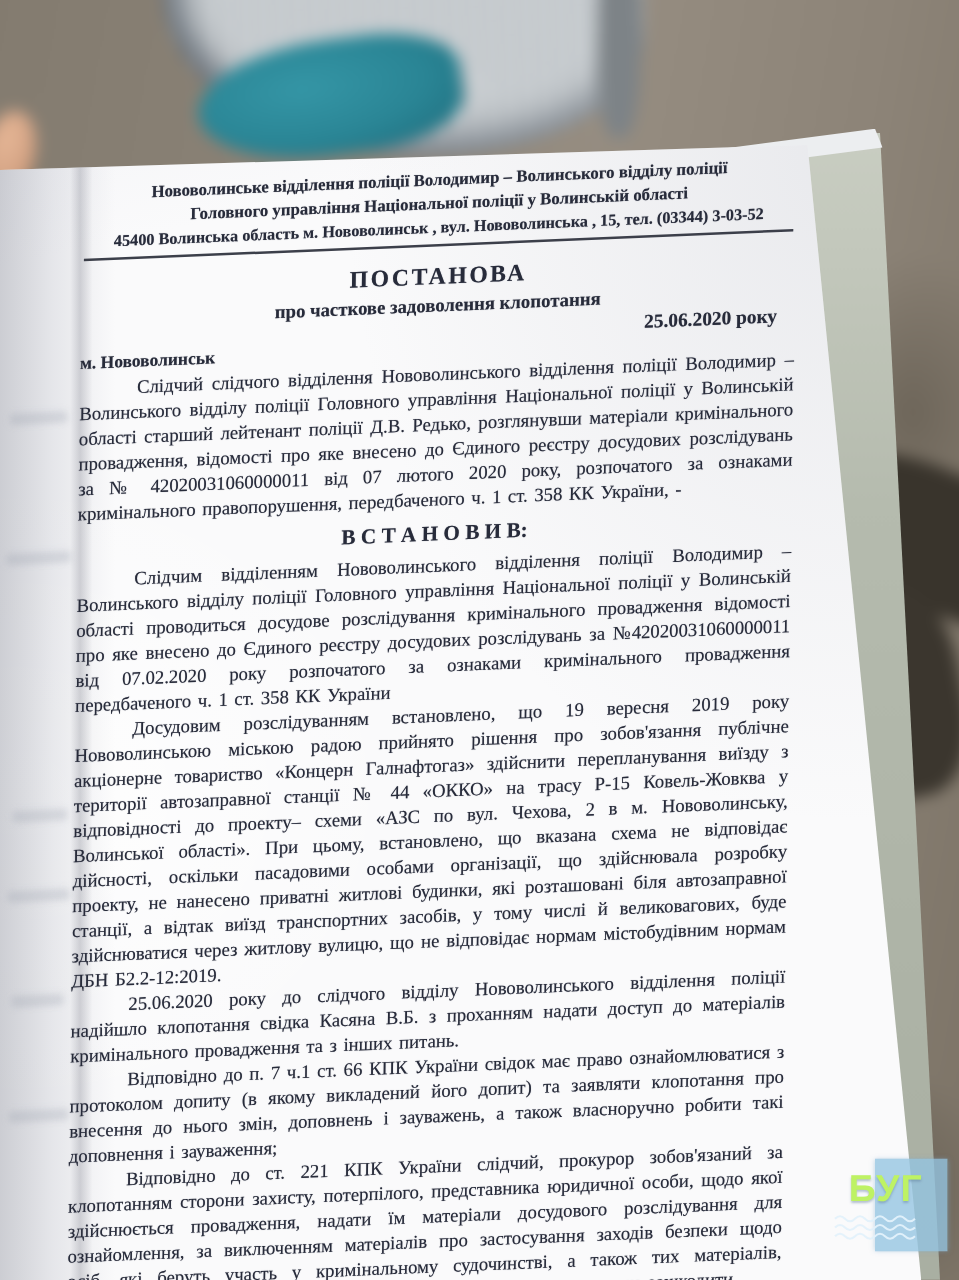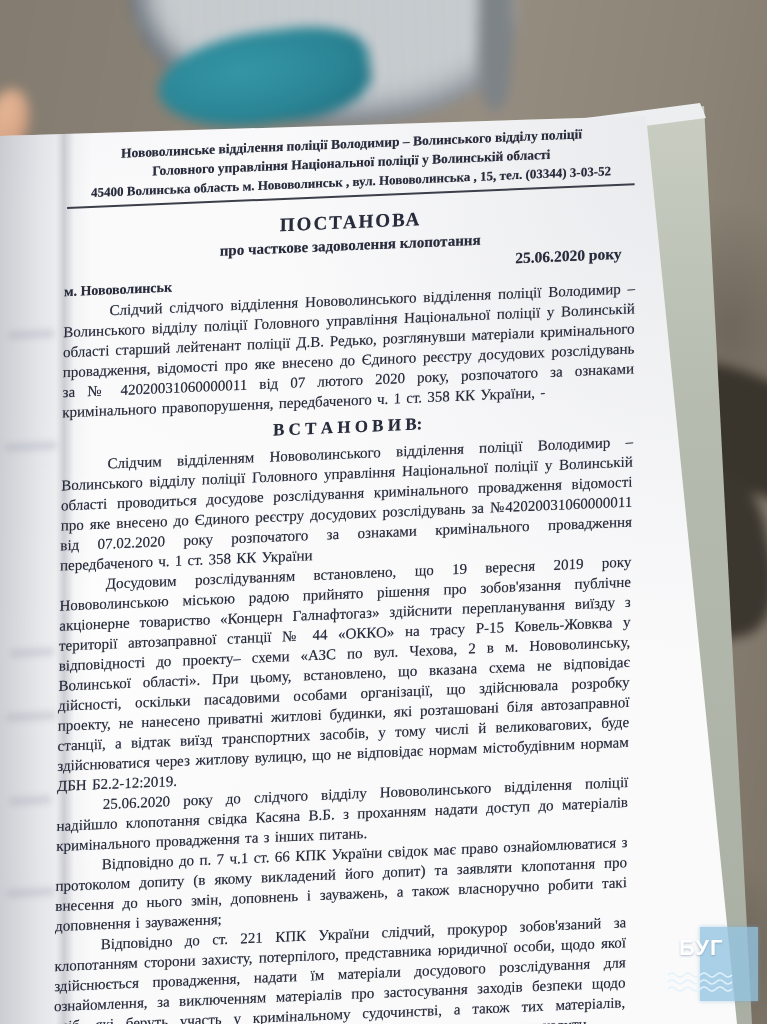--- a/index.html
+++ b/index.html
@@ -64,22 +64,22 @@
   .doc-date{text-align:right;font-weight:bold;font-size:15.5px;margin:2px 14px 0 0;}
   .doc-place{font-weight:bold;font-size:14px;margin:-2px 0 2px 0;}
   .para{font-size:15px;line-height:20px;text-align:justify;text-indent:46px;
       word-spacing:1.5px;margin:0;}
   .resolution{text-align:center;font-weight:bold;font-size:17px;margin:7px 0 6px 0;}
   
   .watermark{position:absolute;left:663px;top:923px;width:104px;height:90px;}
   .wm-square{position:absolute;left:37px;top:4px;width:58px;height:74px;
       background:rgba(148,196,226,.78);box-shadow:0 0 4px rgba(120,170,205,.5);}
   .wm-text{position:absolute;left:16px;top:12px;width:86px;
-      font-family:"Liberation Sans",sans-serif;font-weight:bold;font-size:22px;
-      color:#ffffff;letter-spacing:1px;text-shadow:0 1px 2px rgba(90,120,150,.45);}
+      font-family:"Liberation Sans",sans-serif;font-weight:bold;font-size:30px;
+      color:#bef264;letter-spacing:1px;text-shadow:0 1px 2px rgba(90,120,150,.45);}
   .wm-waves{position:absolute;left:4px;top:48px;}
 </style>
 </head>
 <body>
 
 <div class="scene">
 
   <div class="bg">
     <div class="ground"></div>
     <div class="ground-patch1"></div>

